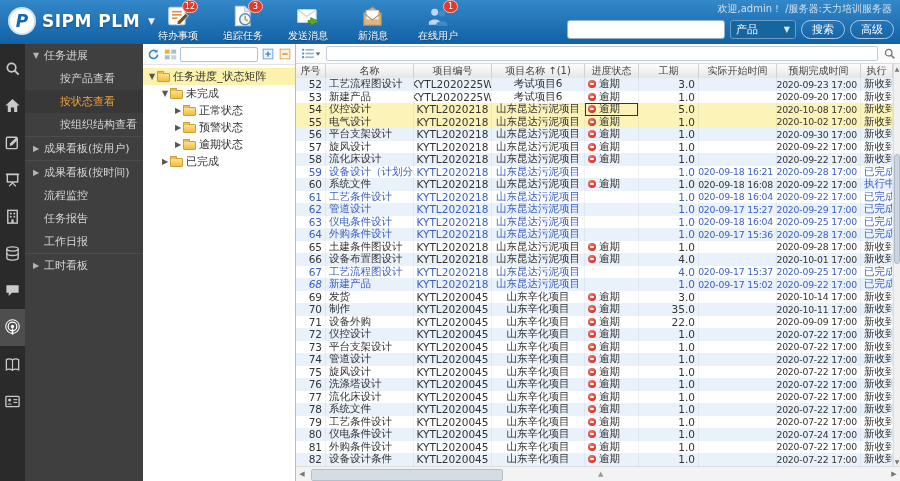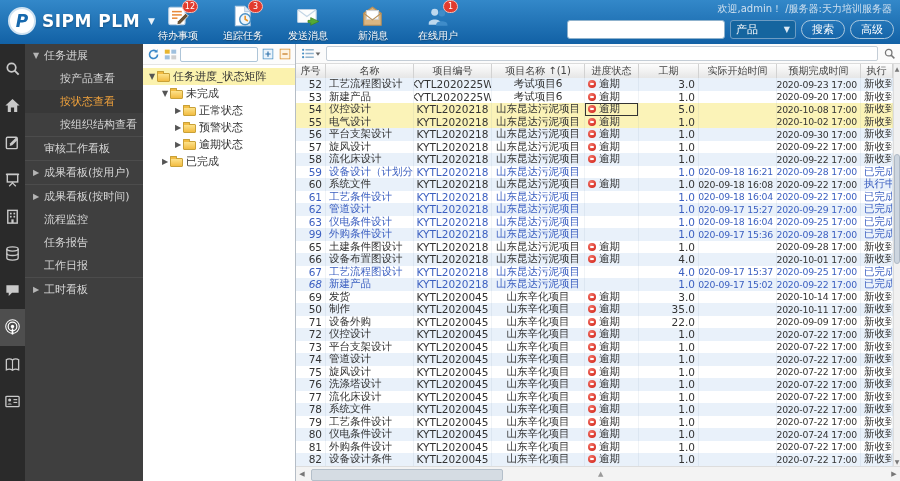--- a/index.html
+++ b/index.html
@@ -255,24 +255,20 @@
       </div>
       <div class="menu-item sub sel">
         <span class="arr"></span>
         <span>按状态查看</span>
       </div>
       <div class="menu-item sub">
         <span class="arr"></span>
         <span>按组织结构查看</span>
       </div>
       <div class="menu-item divided">
-        <span class="arr"></span>
-        <span>审核工作看板</span>
-      </div>
-      <div class="menu-item divided">
         <span class="arr">▶</span>
         <span>成果看板(按用户)</span>
       </div>
       <div class="menu-item divided">
         <span class="arr">▶</span>
         <span>成果看板(按时间)</span>
       </div>
       <div class="menu-item">
         <span class="arr"></span>
         <span>流程监控</span>
@@ -562,21 +558,21 @@
           <div class="cell c" style="width: 93px; flex: 0 0 93px;">山东昆达污泥项目</div>
           <div class="cell " style="width: 54px; flex: 0 0 54px;"></div>
           <div class="cell r" style="width: 60px; flex: 0 0 60px;">1.0</div>
           <div class="cell r date" style="width: 78px; flex: 0 0 78px;">2020-09-18 16:04</div>
           <div class="cell r date" style="width: 84px; flex: 0 0 84px;">2020-09-25 17:00</div>
           <div class="cell " style="width: 32px; flex: 0 0 32px;">
             <span class="blue">已完成</span>
           </div>
         </div>
         <div class="trow alt done">
-          <div class="cell r" style="width: 30px; flex: 0 0 30px;">99</div>
+          <div class="cell r" style="width: 30px; flex: 0 0 30px;">64</div>
           <div class="cell " style="width: 88px; flex: 0 0 88px;">外购条件设计</div>
           <div class="cell c" style="width: 78px; flex: 0 0 78px;">KYTL2020218</div>
           <div class="cell c" style="width: 93px; flex: 0 0 93px;">山东昆达污泥项目</div>
           <div class="cell " style="width: 54px; flex: 0 0 54px;"></div>
           <div class="cell r" style="width: 60px; flex: 0 0 60px;">1.0</div>
           <div class="cell r date" style="width: 78px; flex: 0 0 78px;">2020-09-17 15:36</div>
           <div class="cell r date" style="width: 84px; flex: 0 0 84px;">2020-09-28 17:00</div>
           <div class="cell " style="width: 32px; flex: 0 0 32px;">
             <span class="blue">已完成</span>
           </div>
@@ -649,21 +645,21 @@
             <span>逾期</span>
           </div>
           <div class="cell r" style="width: 60px; flex: 0 0 60px;">3.0</div>
           <div class="cell r date" style="width: 78px; flex: 0 0 78px;"></div>
           <div class="cell r date" style="width: 84px; flex: 0 0 84px;">2020-10-14 17:00</div>
           <div class="cell " style="width: 32px; flex: 0 0 32px;">
             <span>新收到</span>
           </div>
         </div>
         <div class="trow alt">
-          <div class="cell r" style="width: 30px; flex: 0 0 30px;">50</div>
+          <div class="cell r" style="width: 30px; flex: 0 0 30px;">70</div>
           <div class="cell " style="width: 88px; flex: 0 0 88px;">制作</div>
           <div class="cell c" style="width: 78px; flex: 0 0 78px;">KYTL2020045</div>
           <div class="cell c" style="width: 93px; flex: 0 0 93px;">山东辛化项目</div>
           <div class="cell " style="width: 54px; flex: 0 0 54px;">
             <span class="ov"></span>
             <span>逾期</span>
           </div>
           <div class="cell r" style="width: 60px; flex: 0 0 60px;">35.0</div>
           <div class="cell r date" style="width: 78px; flex: 0 0 78px;"></div>
           <div class="cell r date" style="width: 84px; flex: 0 0 84px;">2020-10-11 17:00</div>

